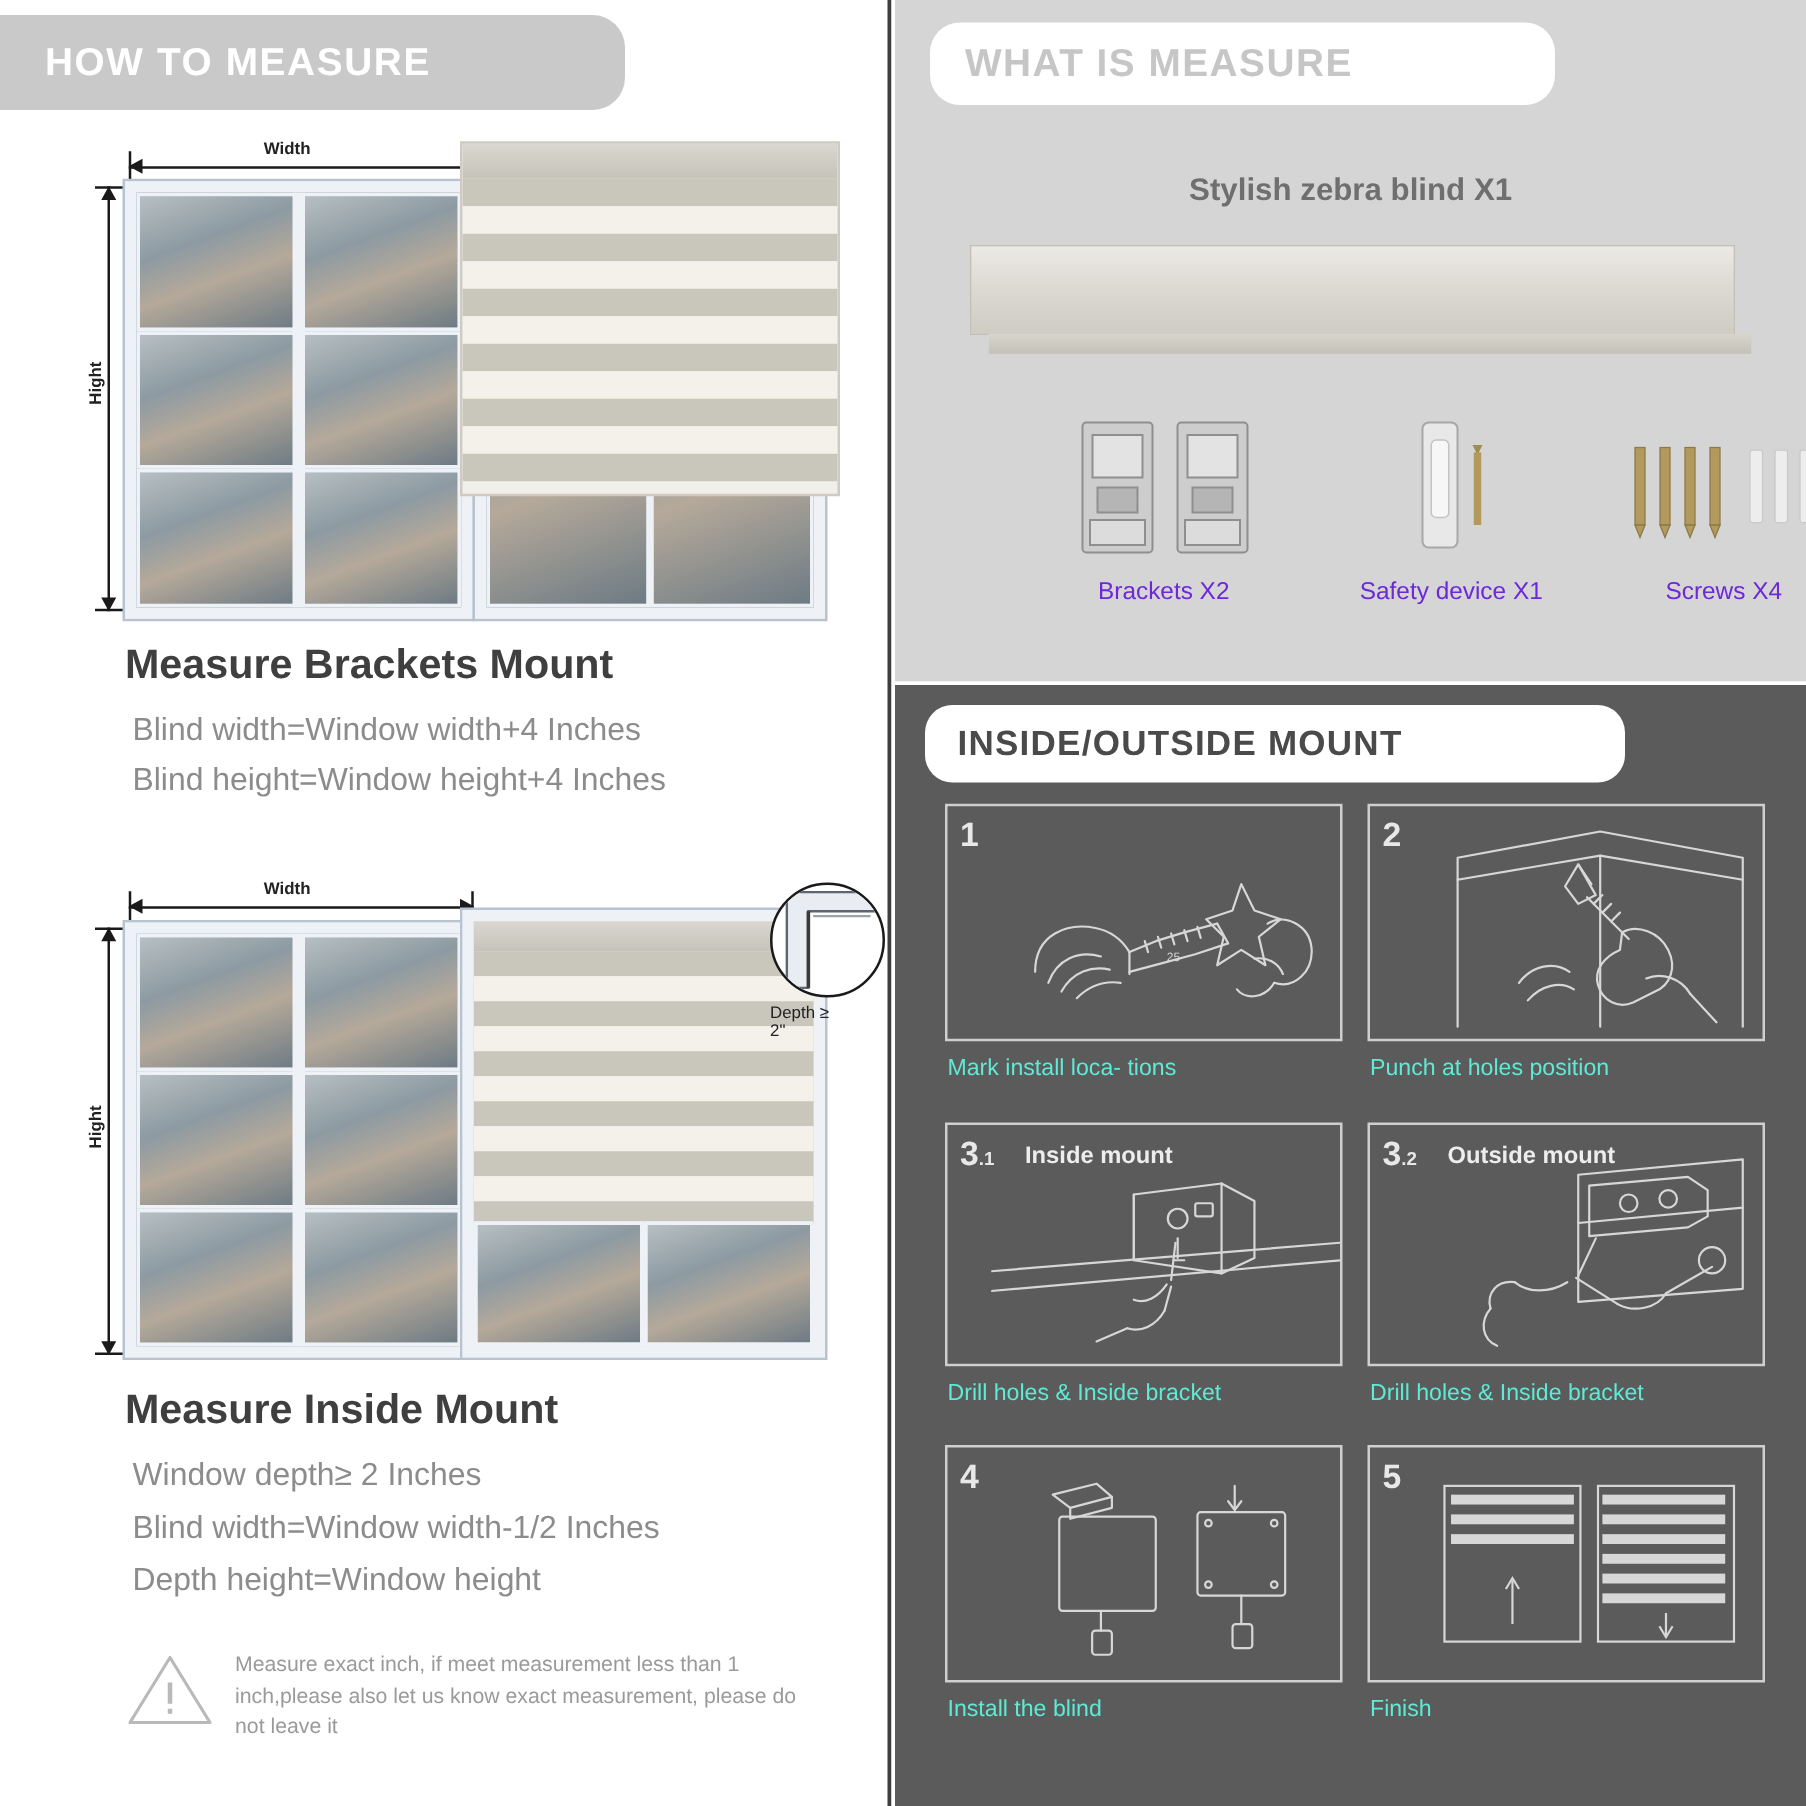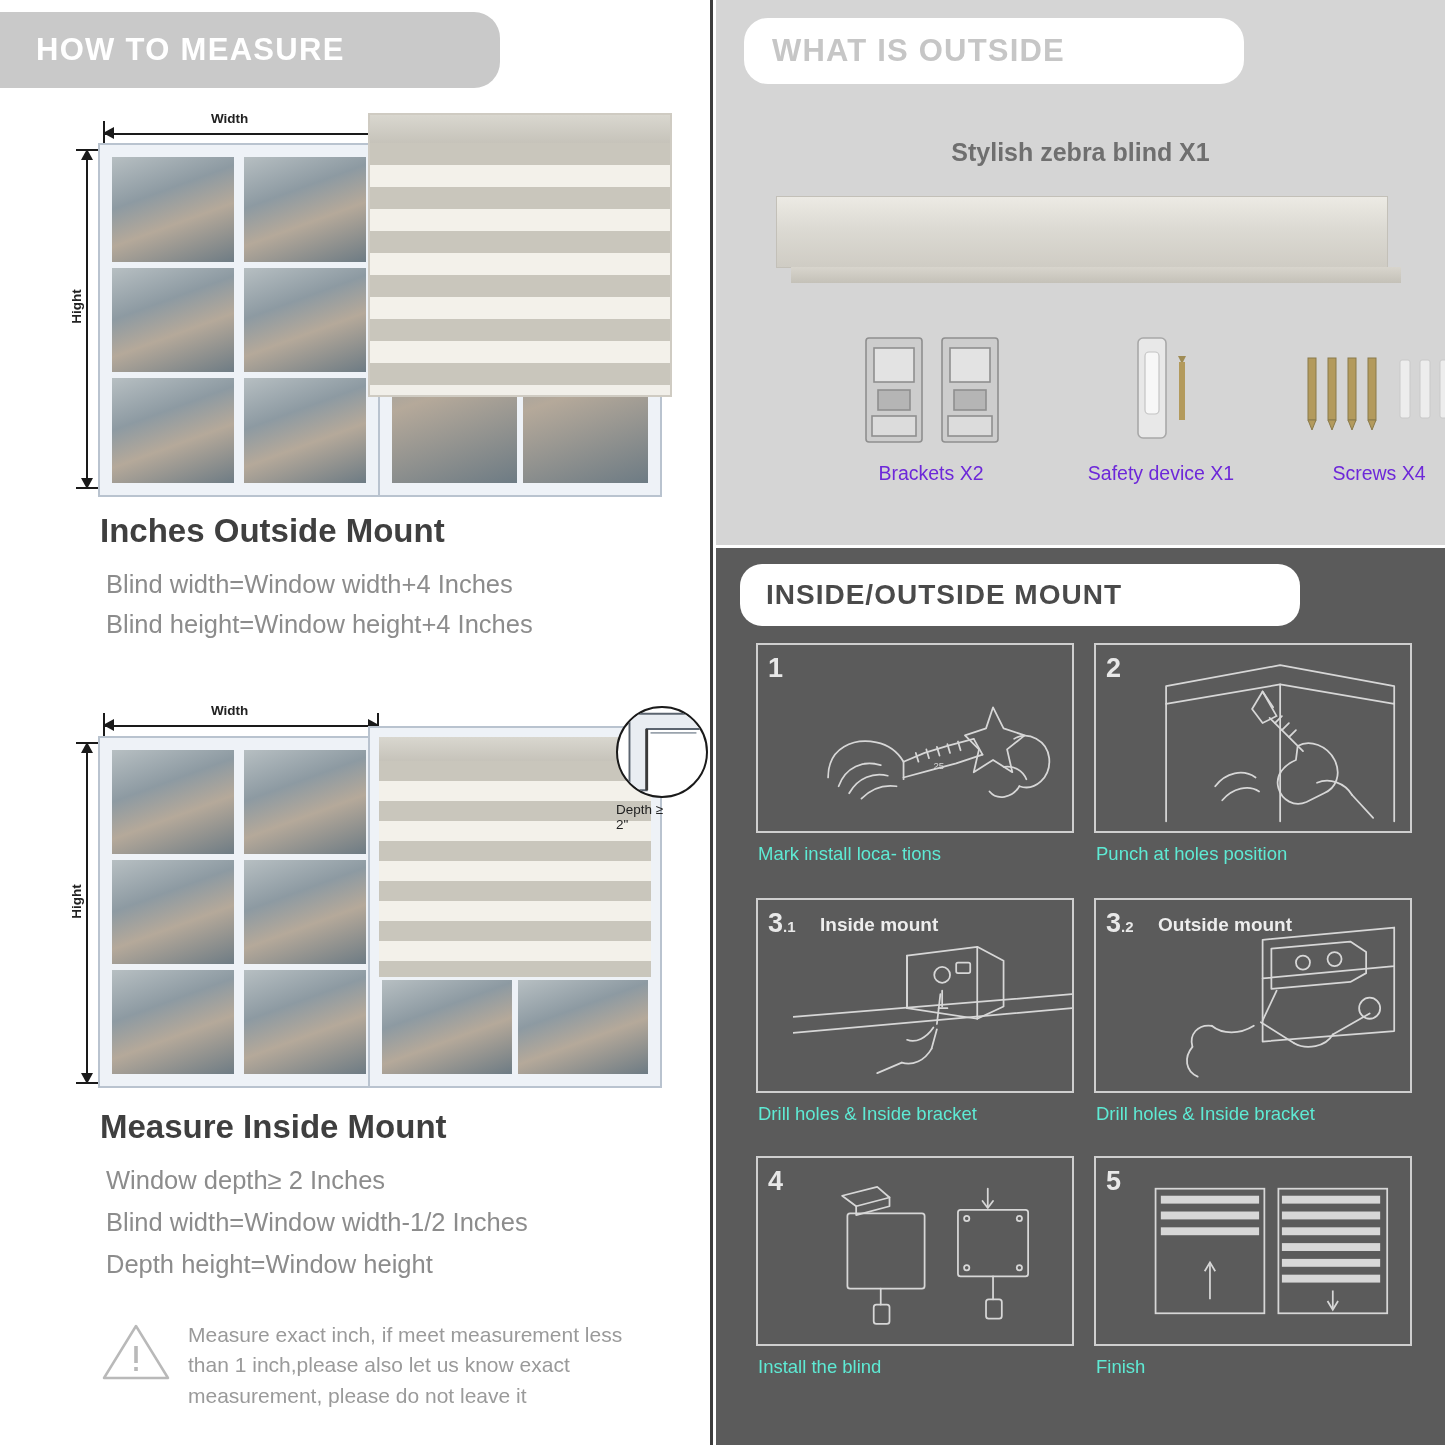--- a/index.html
+++ b/index.html
@@ -64,21 +64,21 @@
   }
   p.section-line {
     position:absolute; margin:4px;
     font-size:25.5px; color:#8c8c8c;
   }
 
   .warn-box { position:absolute; left:100px; top:1320px; width:560px; display:flex; gap:16px; }
   .warn-tri {
     width:72px; height:64px; flex:none; position:relative;
   }
-  .warn-text { font-size:21px; color:#9a9a9a; line-height:1.45; }
+  .warn-text { font-size:17px; color:#9a9a9a; line-height:1.45; }
 
   
   .right-col { position:absolute; left:716px; top:0; width:729px; height:1445px; }
   .included-panel { position:absolute; left:0; top:0; width:729px; height:545px; background:#d5d5d5; }
   .incl-pill {
     position:absolute; left:28px; top:18px; width:500px; height:66px;
     background:#ffffff; border-radius:24px; display:flex; align-items:center;
   }
   .incl-pill span { color:#c6c6c6; font-size:31px; font-weight:bold; letter-spacing:1.2px; padding-left:28px; }
   .incl-title { position:absolute; left:0; right:0; top:138px; text-align:center; font-size:25px; font-weight:bold; color:#6f6f6f; }
@@ -182,21 +182,21 @@
             <div class="stripe" style="height:22px;background:#c9c6bc;"></div>
             <div class="stripe" style="height:22px;background:#f3f1ea;"></div>
             <div class="stripe" style="height:22px;background:#c9c6bc;"></div>
             <div class="stripe" style="height:22px;background:#f3f1ea;"></div>
             <div class="stripe" style="height:22px;background:#c9c6bc;"></div>
           </div>
         </div>
       </div>
     </div>
 
-    <h2 class="section-title" style="left:100px; top:512px;">Inches Outside Mount</h2>
+    <h2 class="section-title" style="left:100px; top:512px;">Measure Brackets Mount</h2>
     <p class="section-line" style="left:102px; top:566px;">Blind width=Window width+4 Inches</p>
     <p class="section-line" style="left:102px; top:606px;">Blind height=Window height+4 Inches</p>
 
     <div class="illus" style="left:60px; top:700px; width:620px; height:400px;">
 
       <div style="position:absolute; left:43px; top:3px; width:276px; height:28px;">
         <div class="arrowline" style="left:0; top:22px; width:276px; height:1.6px;"></div>
         <div class="arrowhead" style="left:0; top:16px; border-top:6px solid transparent; border-bottom:6px solid transparent; border-right:11px solid #1a1a1a;"></div>
         <div class="arrowhead" style="right:0; top:16px; border-top:6px solid transparent; border-bottom:6px solid transparent; border-left:11px solid #1a1a1a;"></div>
         <div class="arrowline" style="left:0; top:10px; width:1.6px; height:26px;"></div>
@@ -280,21 +280,21 @@
         </svg>
       </div>
       <div class="warn-text">Measure exact inch, if meet measurement less than 1 inch,please also let us know exact measurement, please do not leave it</div>
     </div>
   </div>
 
   <div class="right-col">
 
     <div class="included-panel">
       <div class="incl-pill">
-        <span>WHAT IS OUTSIDE</span>
+        <span>WHAT IS MEASURE</span>
       </div>
 
       <div class="incl-title">Stylish zebra blind X1</div>
 
       <div class="blindbar"></div>
 
       <div class="parts-row">
 
         <div class="part" style="left:60px; top:0; width:230px; height:180px;">
           <div style="position:absolute; left:42px; top:0; width:150px; height:120px;">

